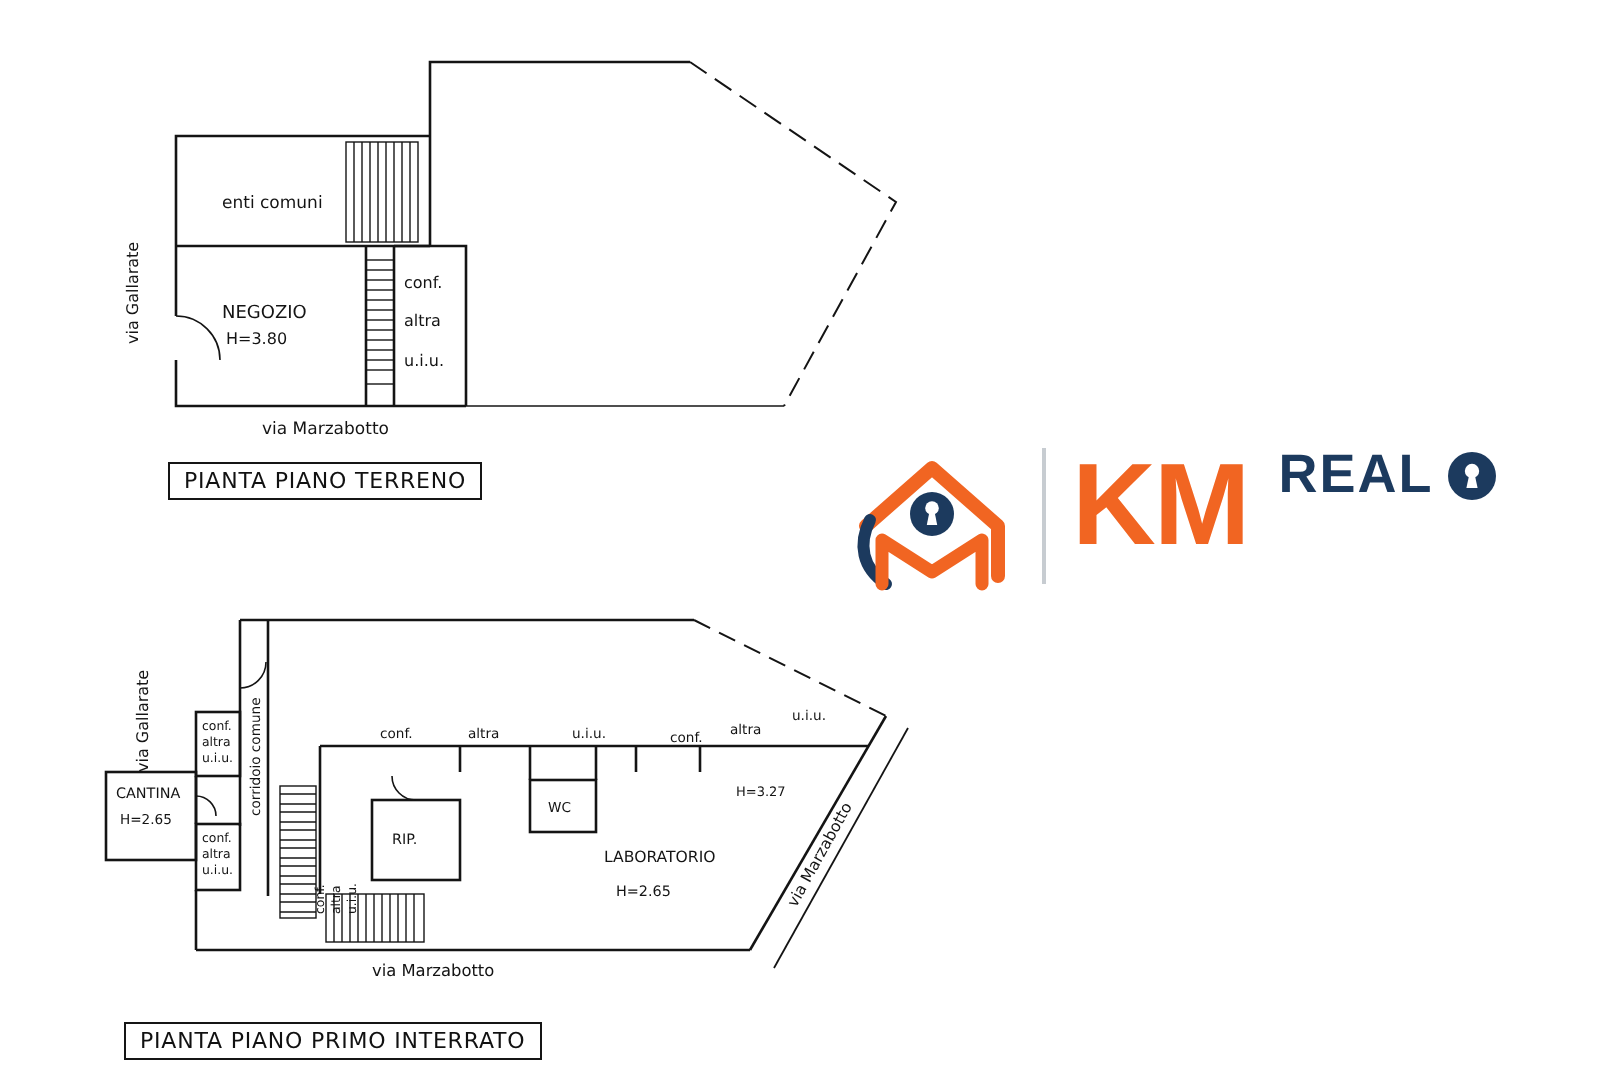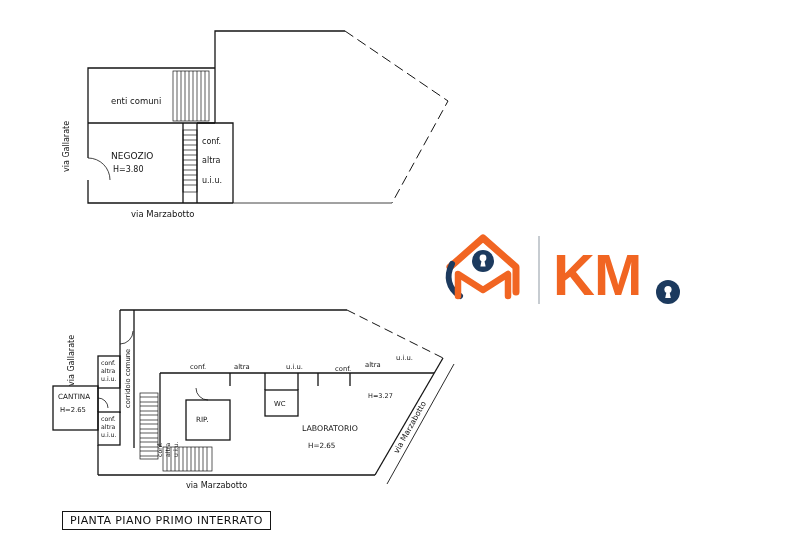--- a/index.html
+++ b/index.html
@@ -7,21 +7,21 @@
     font-family:"DejaVu Sans",sans-serif;color:#111}
   .stage{position:absolute;inset:0;width:648px;height:533px;background:#fff}
   .plan{position:absolute}
   .plan-ground{left:55px;top:20px}
   .plan-basement{left:50px;top:298px}
   svg text{fill:#141414;font-family:"DejaVu Sans",sans-serif}
   .plan-title{position:absolute;border:1px solid #151515;padding:2px 7px;
     font-size:11px;letter-spacing:.4px;background:#fff;white-space:nowrap}
   .title-ground{left:84px;top:231px}
   .title-basement{left:62px;top:511px}
-  .logo{position:absolute;left:441px;top:224px;height:80px;display:flex;align-items:flex-end;gap:13px}
+  .logo{position:absolute;left:424px;top:224px;height:80px;display:flex;align-items:flex-start;gap:13px}
   .logo-divider{width:2px;height:68px;background:#c7ccd1}
   .logo-km{font-size:58px;font-weight:800;color:#F16522;letter-spacing:-1px;line-height:1;
     font-family:"Liberation Sans",sans-serif}
   .logo-right{display:flex;flex-direction:column;gap:4px;margin-left:2px}
   .logo-row{display:flex;align-items:center;gap:7px}
   .logo-word{font-size:27px;font-weight:700;color:#1C3A5E;letter-spacing:1px;line-height:1;
     font-family:"Liberation Sans",sans-serif}
   .watermark{position:absolute;left:285px;top:354px;font-size:58px;letter-spacing:6px;
     color:#bdbdbd;opacity:.8;font-family:"Liberation Sans",sans-serif;
     text-shadow:0 0 7px rgba(255,255,255,.95);pointer-events:none}
@@ -75,34 +75,36 @@
     <text transform="translate(14,152) rotate(-90)" font-size="8">via Gallarate</text>
     <text x="56" y="84" font-size="8.5">enti comuni</text>
     <text x="56" y="139" font-size="9">NEGOZIO</text>
     <text x="58" y="152" font-size="8">H=3.80</text>
     <text x="147" y="124" font-size="8">conf.</text>
     <text x="147" y="143" font-size="8">altra</text>
     <text x="147" y="163" font-size="8">u.i.u.</text>
     <text x="76" y="197" font-size="8.5">via Marzabotto</text>
   </svg>
 
+  <div class="plan-title title-ground">PIANTA PIANO TERRENO</div>
 
   <div class="logo">
     <svg width="84" height="76" viewBox="0 0 84 76">
       <path d="M9,39 L42,10 L75,39 L75,64" stroke="#F16522" stroke-width="7" fill="none" stroke-linecap="round" stroke-linejoin="round"></path>
       <path d="M11,36 C5,48 7,60 19,68" stroke="#1C3A5E" stroke-width="6" fill="none" stroke-linecap="round"></path>
       <circle cx="42" cy="33" r="11" fill="#1C3A5E"></circle>
       <circle cx="42" cy="30" r="3.4" fill="#ffffff"></circle>
       <path d="M40.7,32 L43.3,32 L44.6,38.5 L39.4,38.5 Z" fill="#ffffff"></path>
       <path d="M17,68 L17,46 L42,62 L67,46 L67,68" stroke="#F16522" stroke-width="6.5" fill="none" stroke-linecap="round" stroke-linejoin="round"></path>
     </svg>
     <div class="logo-divider"></div>
     <div class="logo-km">KM</div>
     <div class="logo-right">
       <div class="logo-row">
+        <span class="logo-word">REAL</span>
         <svg width="24" height="24" viewBox="0 0 24 24">
           <circle cx="12" cy="12" r="12" fill="#1C3A5E"></circle>
           <circle cx="12" cy="9.5" r="3.6" fill="#ffffff"></circle>
           <path d="M10.6,11.5 L13.4,11.5 L14.8,18 L9.2,18 Z" fill="#ffffff"></path>
         </svg>
       </div>
     </div>
   </div>
 
   <svg class="plan plan-basement" width="410" height="205" viewBox="0 0 410 205">

